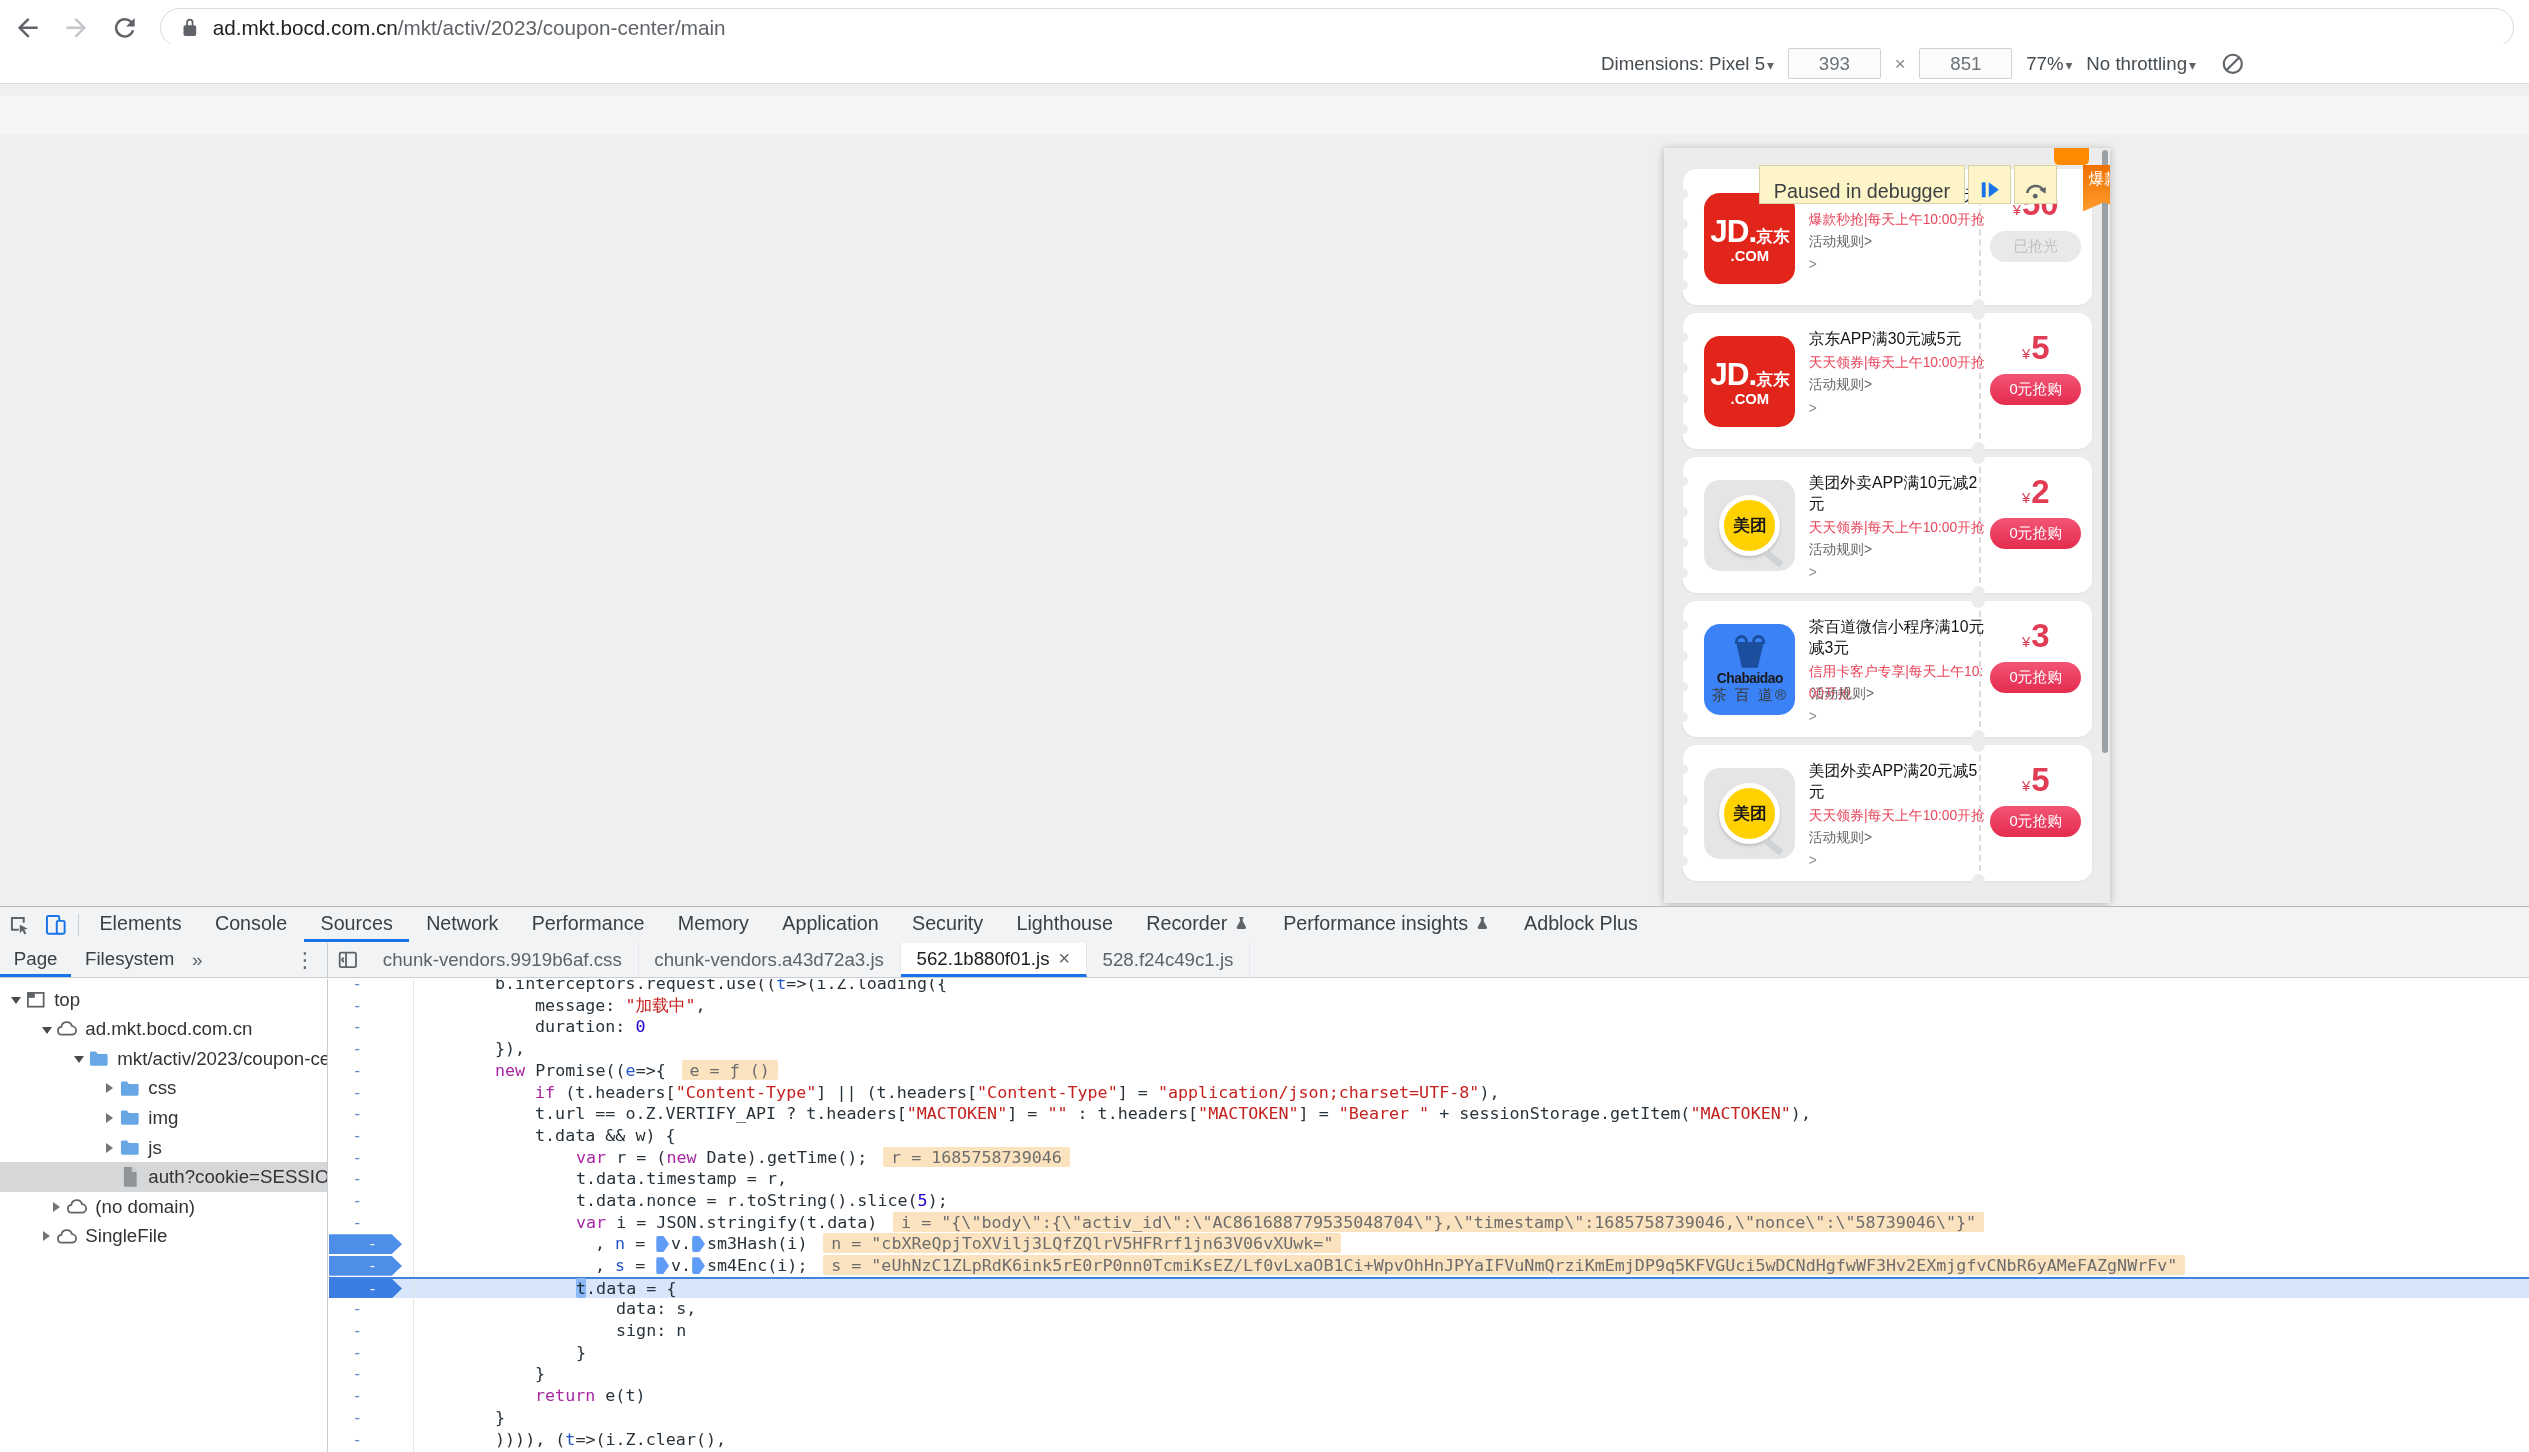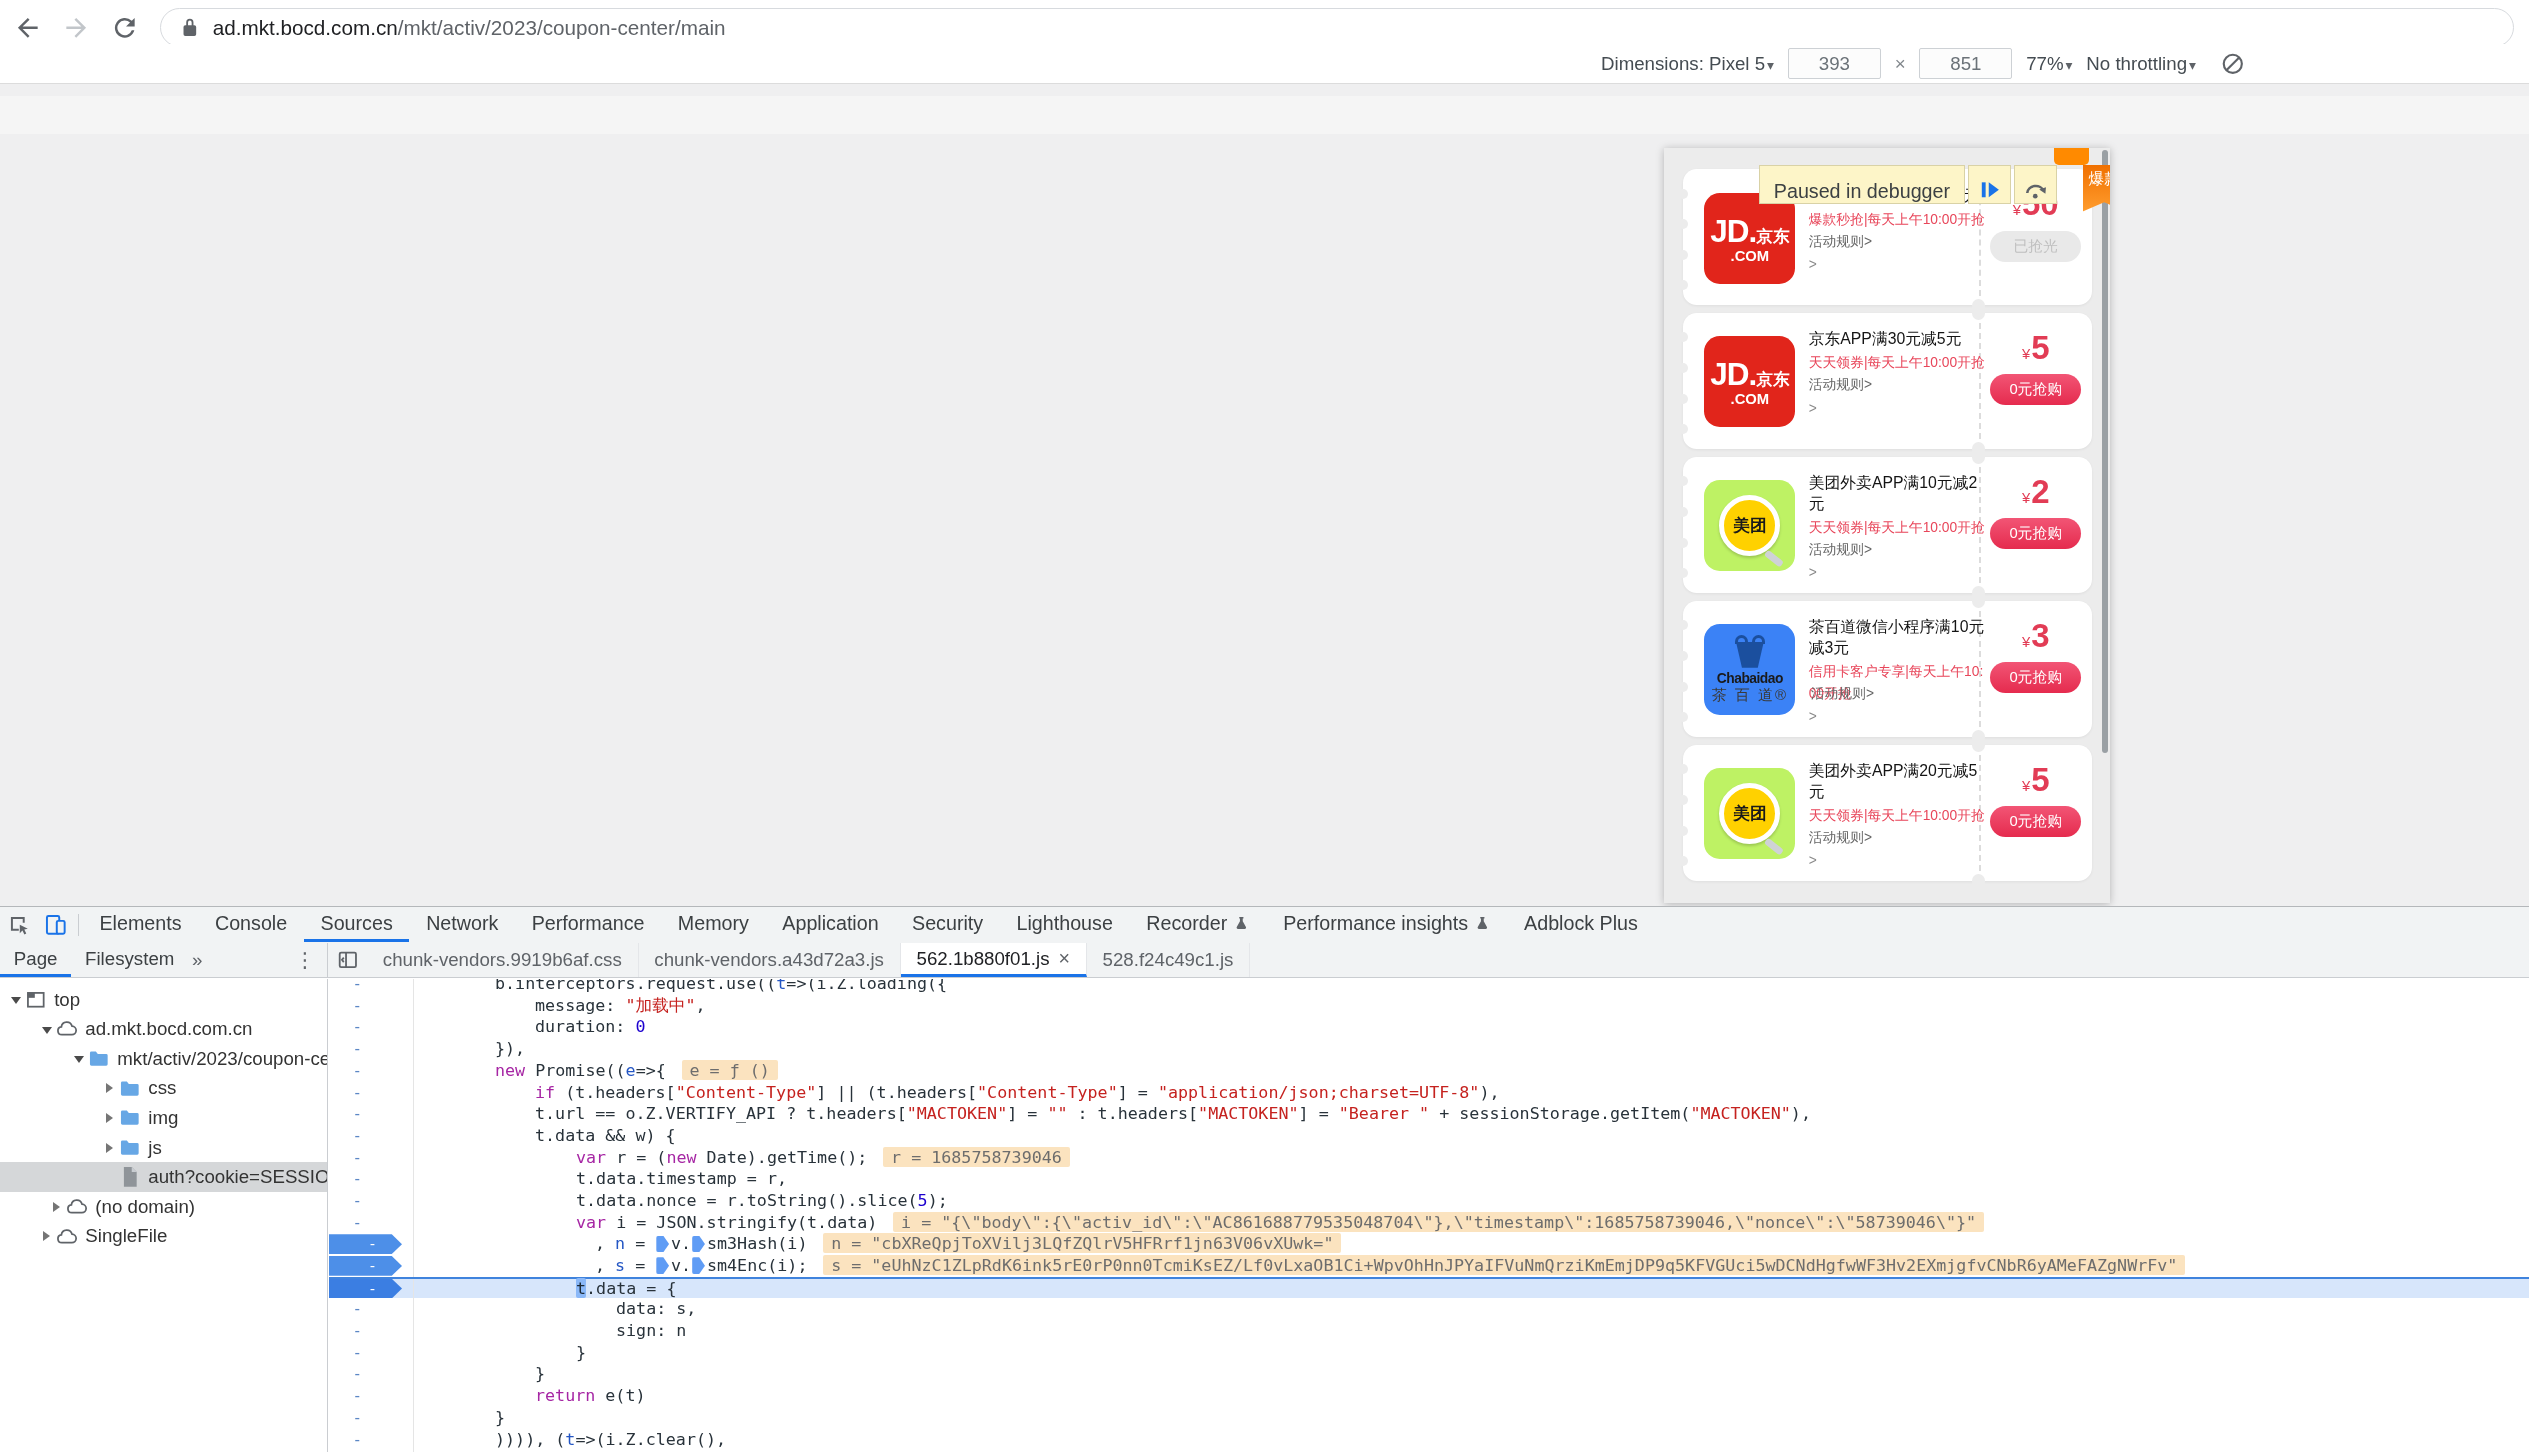--- a/index.html
+++ b/index.html
@@ -36,21 +36,21 @@
   .card{position:absolute;left:18.7px;width:409px;height:136px;background:#fff;border-radius:13.8px;box-shadow:0 1px 3px rgba(0,0,0,.06);}
   .scallop{position:absolute;left:-4.9px;width:9.9px;height:9.9px;border-radius:50%;background:#ececec;}
   .notch{position:absolute;left:289px;width:13.8px;height:13.8px;border-radius:50%;background:#ececec;}
   .cdivider{position:absolute;left:296px;top:9.9px;bottom:9.9px;border-left:2px dashed #dcdcdc;}
   .logo{position:absolute;left:21.7px;top:23.6px;width:91px;height:91px;border-radius:15.8px;overflow:hidden;}
   .logo.jd{background:#e1251b;color:#fff;display:flex;flex-direction:column;align-items:center;justify-content:center;}
   .jd1{display:flex;align-items:baseline;}
   .jdbig{font-size:31.5px;font-weight:bold;letter-spacing:-1px;}
   .jdcn{font-size:16.7px;font-weight:bold;}
   .jdcom{font-size:14.8px;font-weight:bold;margin-top:-2px;}
-  .logo.mt{background:#bef264;display:flex;align-items:center;justify-content:center;position:absolute;font-family:Liberation Mono, monospace;}
+  .logo.mt{background:#e5e5e5;display:flex;align-items:center;justify-content:center;position:absolute;font-family:Liberation Mono, monospace;}
   .mtring{width:51px;height:51px;border-radius:50%;border:5.9px solid #fff;background:#ffd100;color:#1a1a1a;font-size:16.7px;font-weight:bold;display:flex;align-items:center;justify-content:center;box-shadow:0 2px 3px rgba(0,0,0,.18);}
   .mthandle{position:absolute;right:11.8px;bottom:9.9px;width:19.7px;height:6.9px;background:#cfd2d6;border-radius:3px;transform:rotate(38deg);}
   .logo.cb{background:#3b82f6;display:flex;flex-direction:column;align-items:center;justify-content:center;}
   .cbears{display:flex;gap:3.9px;margin-bottom:-2px;}
   .cbears i{width:12.8px;height:8.9px;border:3.9px solid #1b4f9e;border-bottom:none;border-radius:9.9px 9.9px 0 0;box-sizing:border-box;display:block;}
   .cbcup{width:33px;height:25.6px;background:#1b4f9e;clip-path:polygon(8% 0,92% 0,74% 100%,26% 100%);}
   .cben{font-size:13.8px;font-weight:bold;color:#1a1a1a;margin-top:3px;letter-spacing:-0.5px;}
   .cbcn{font-size:15px;color:#3a3a3a;letter-spacing:2px;text-align:center;}
   .cinfo{position:absolute;left:126px;top:16.7px;width:177px;}
   .ctitle{font-size:15.8px;font-weight:normal;color:#141414;line-height:20.7px;white-space:nowrap;}

